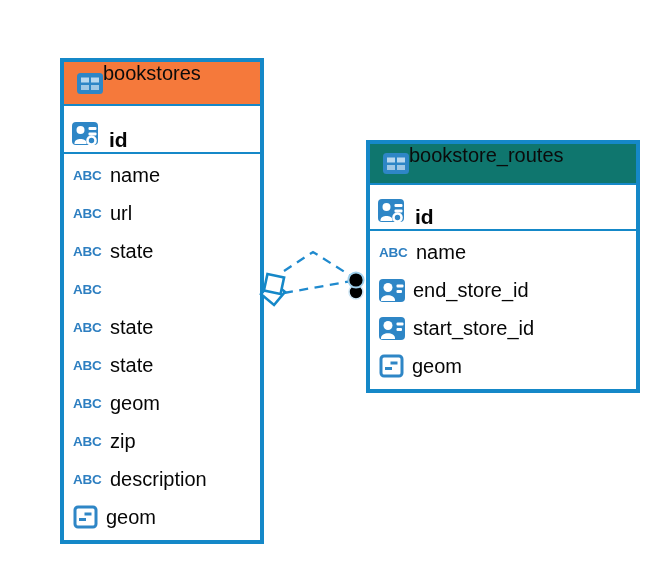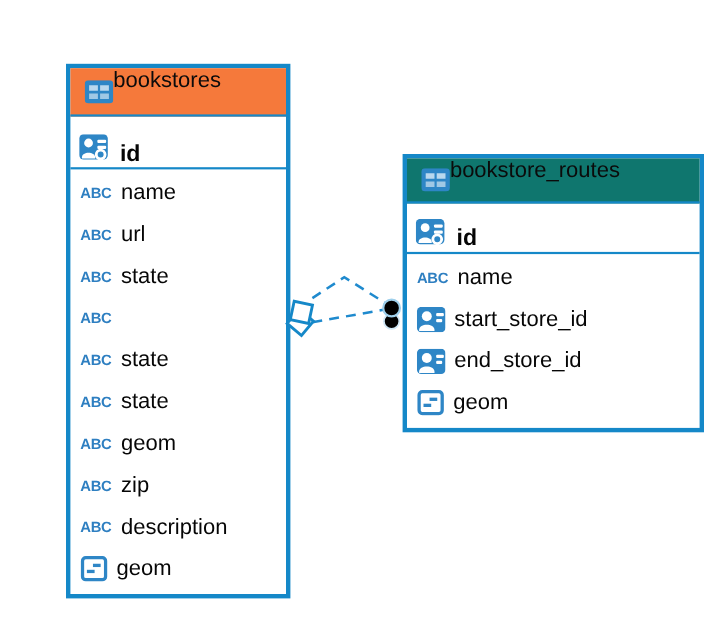--- a/index.html
+++ b/index.html
@@ -195,33 +195,33 @@
     <div class="col-row">
       <span class="icon">
         <svg width="26" height="23" viewBox="0 0 26 23">
           <rect x="0" y="0" width="26" height="23" rx="4" fill="#2e86c6"></rect>
           <circle cx="9" cy="8.5" r="4.5" fill="#ffffff"></circle>
           <path d="M2 21 C2 14.5, 16 14.5, 16 21 L16 22 L2 22 Z" fill="#ffffff"></path>
           <rect x="17.5" y="5.5" width="7" height="3" rx="1" fill="#ffffff"></rect>
           <rect x="17.5" y="11" width="5.5" height="3" rx="1" fill="#ffffff"></rect>
         </svg>
       </span>
-      <span>start_store_id</span>
+      <span>end_store_id</span>
     </div>
     <div class="col-row">
       <span class="icon">
         <svg width="26" height="23" viewBox="0 0 26 23">
           <rect x="0" y="0" width="26" height="23" rx="4" fill="#2e86c6"></rect>
           <circle cx="9" cy="8.5" r="4.5" fill="#ffffff"></circle>
           <path d="M2 21 C2 14.5, 16 14.5, 16 21 L16 22 L2 22 Z" fill="#ffffff"></path>
           <rect x="17.5" y="5.5" width="7" height="3" rx="1" fill="#ffffff"></rect>
           <rect x="17.5" y="11" width="5.5" height="3" rx="1" fill="#ffffff"></rect>
         </svg>
       </span>
-      <span>end_store_id</span>
+      <span>start_store_id</span>
     </div>
     <div class="col-row">
       <span class="icon">
         <svg width="25" height="24" viewBox="0 0 25 24">
           <rect x="2" y="2" width="21" height="20" rx="3" fill="#ffffff" stroke="#2e86c6" stroke-width="3"></rect>
           <rect x="11.5" y="7.5" width="7" height="3" fill="#2e86c6"></rect>
           <rect x="6" y="13" width="7" height="3" fill="#2e86c6"></rect>
         </svg>
       </span>
       <span>geom</span>

